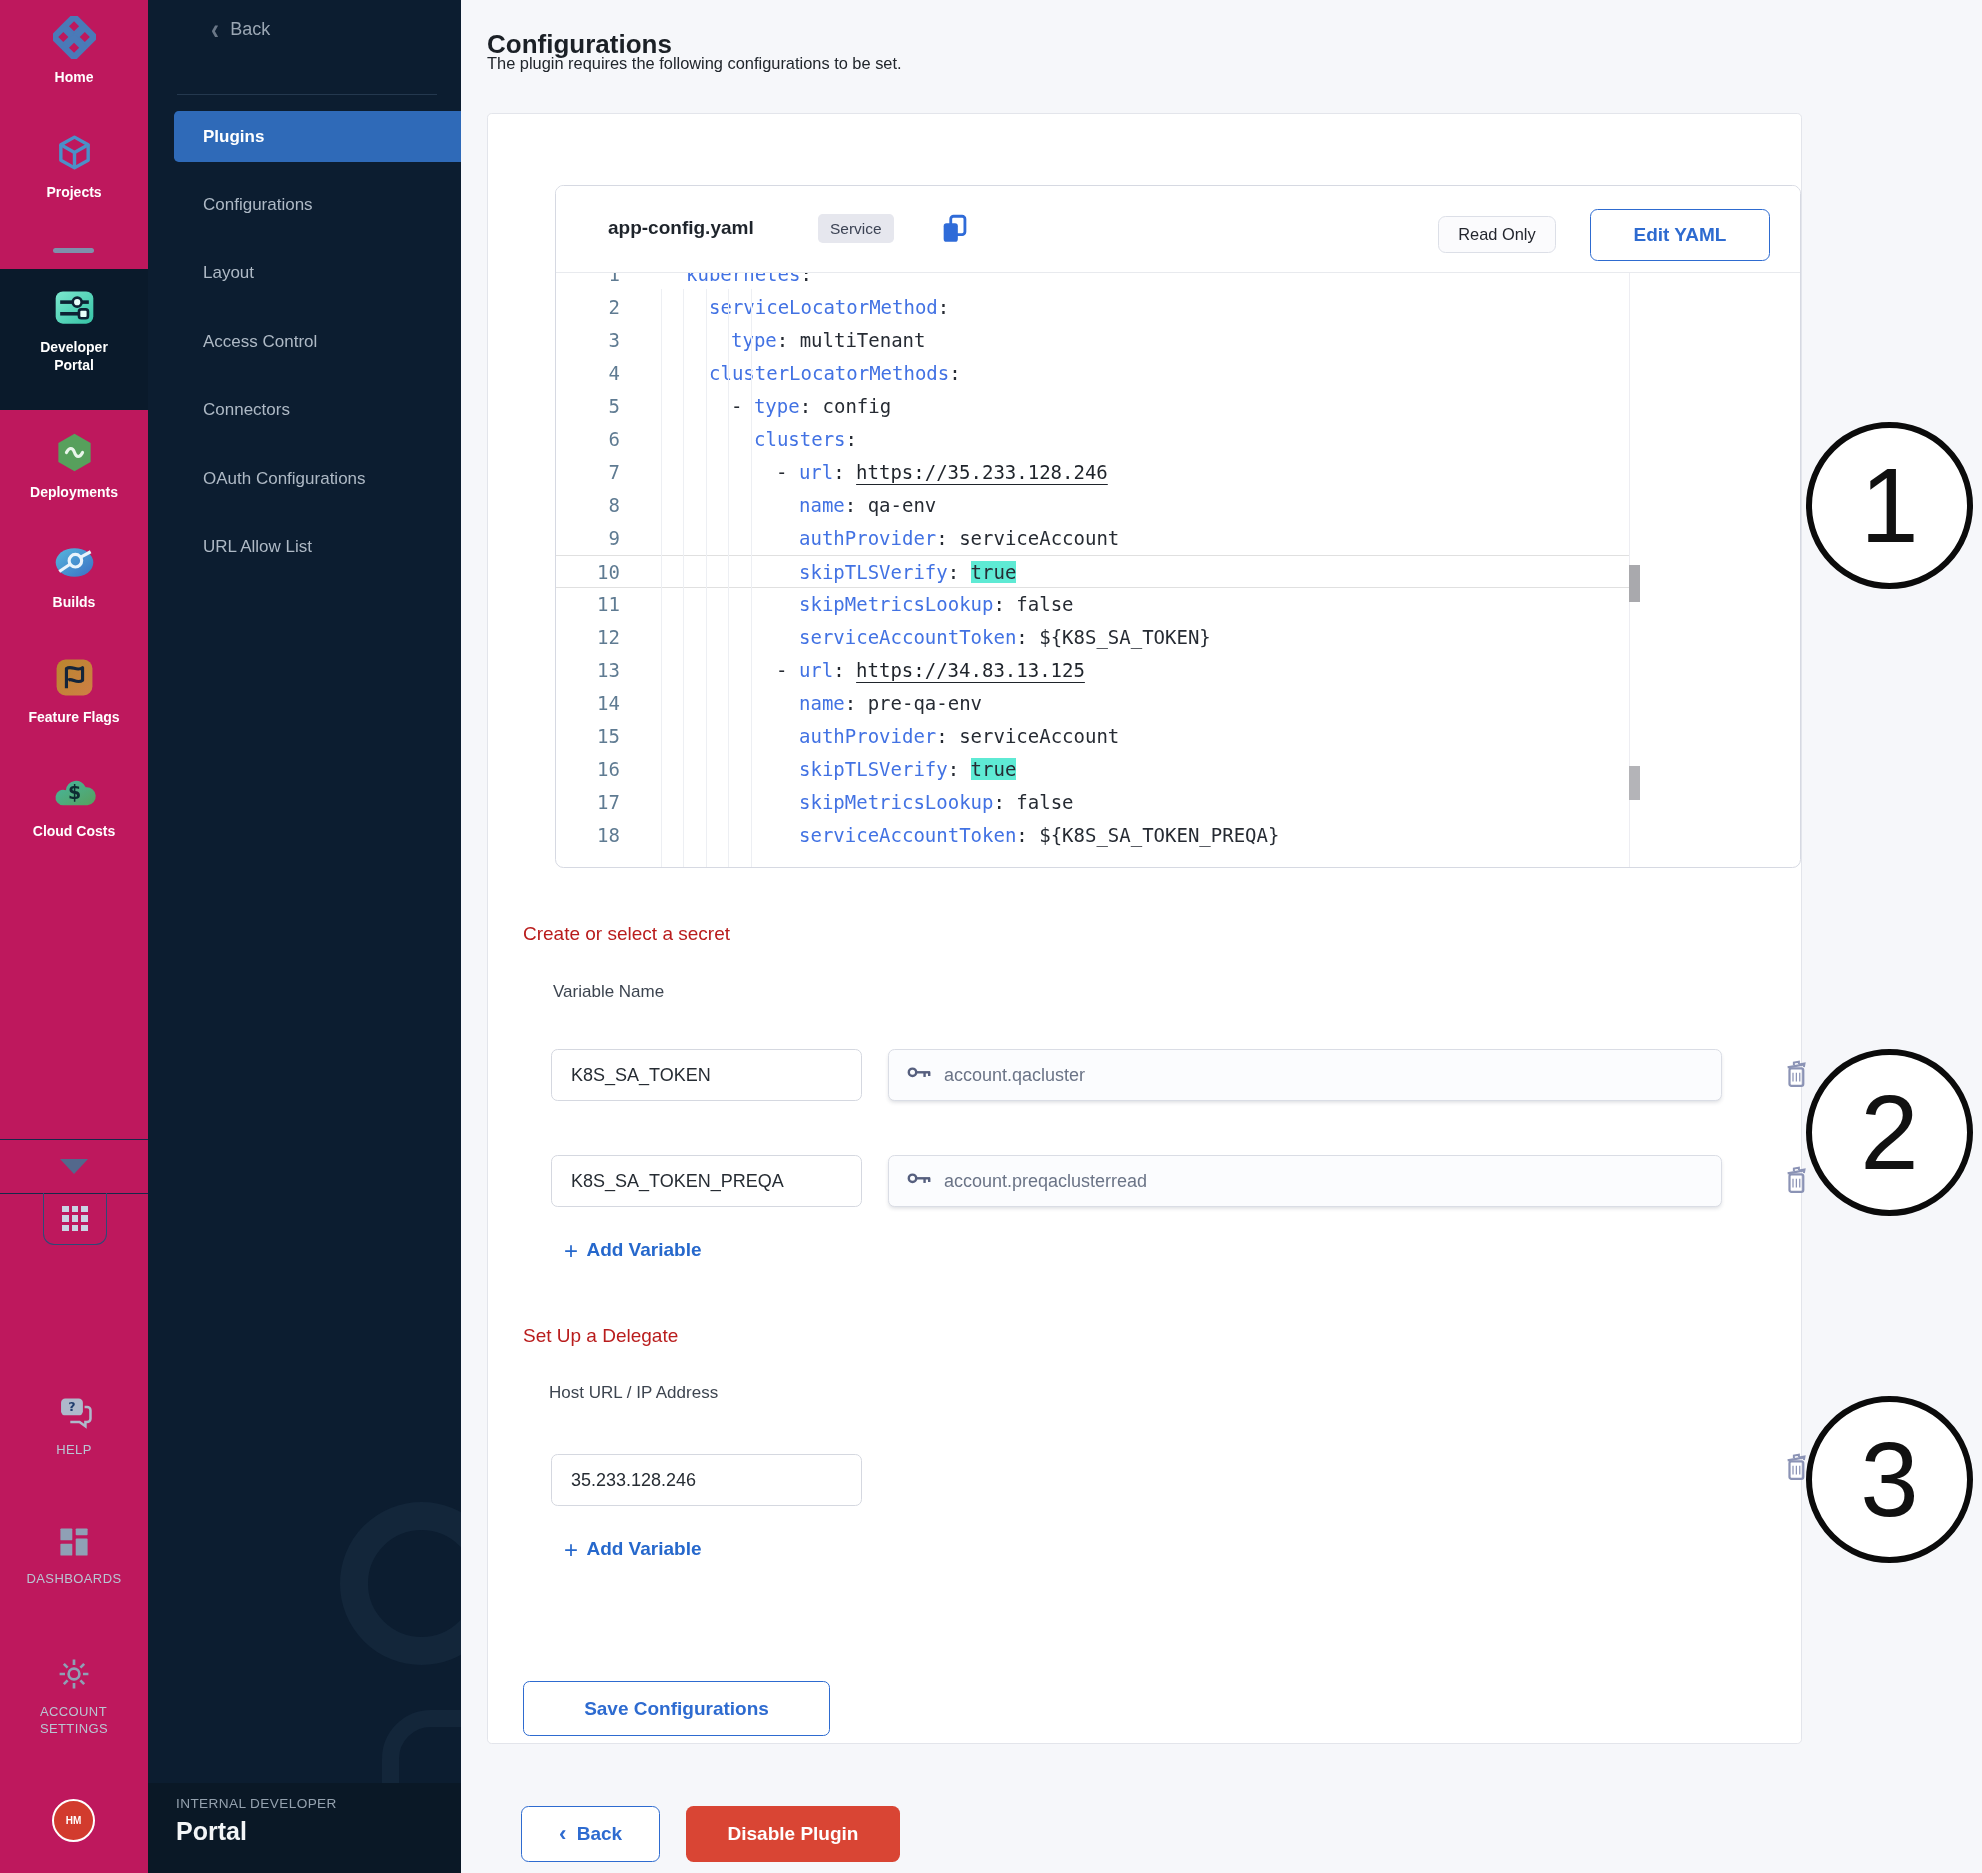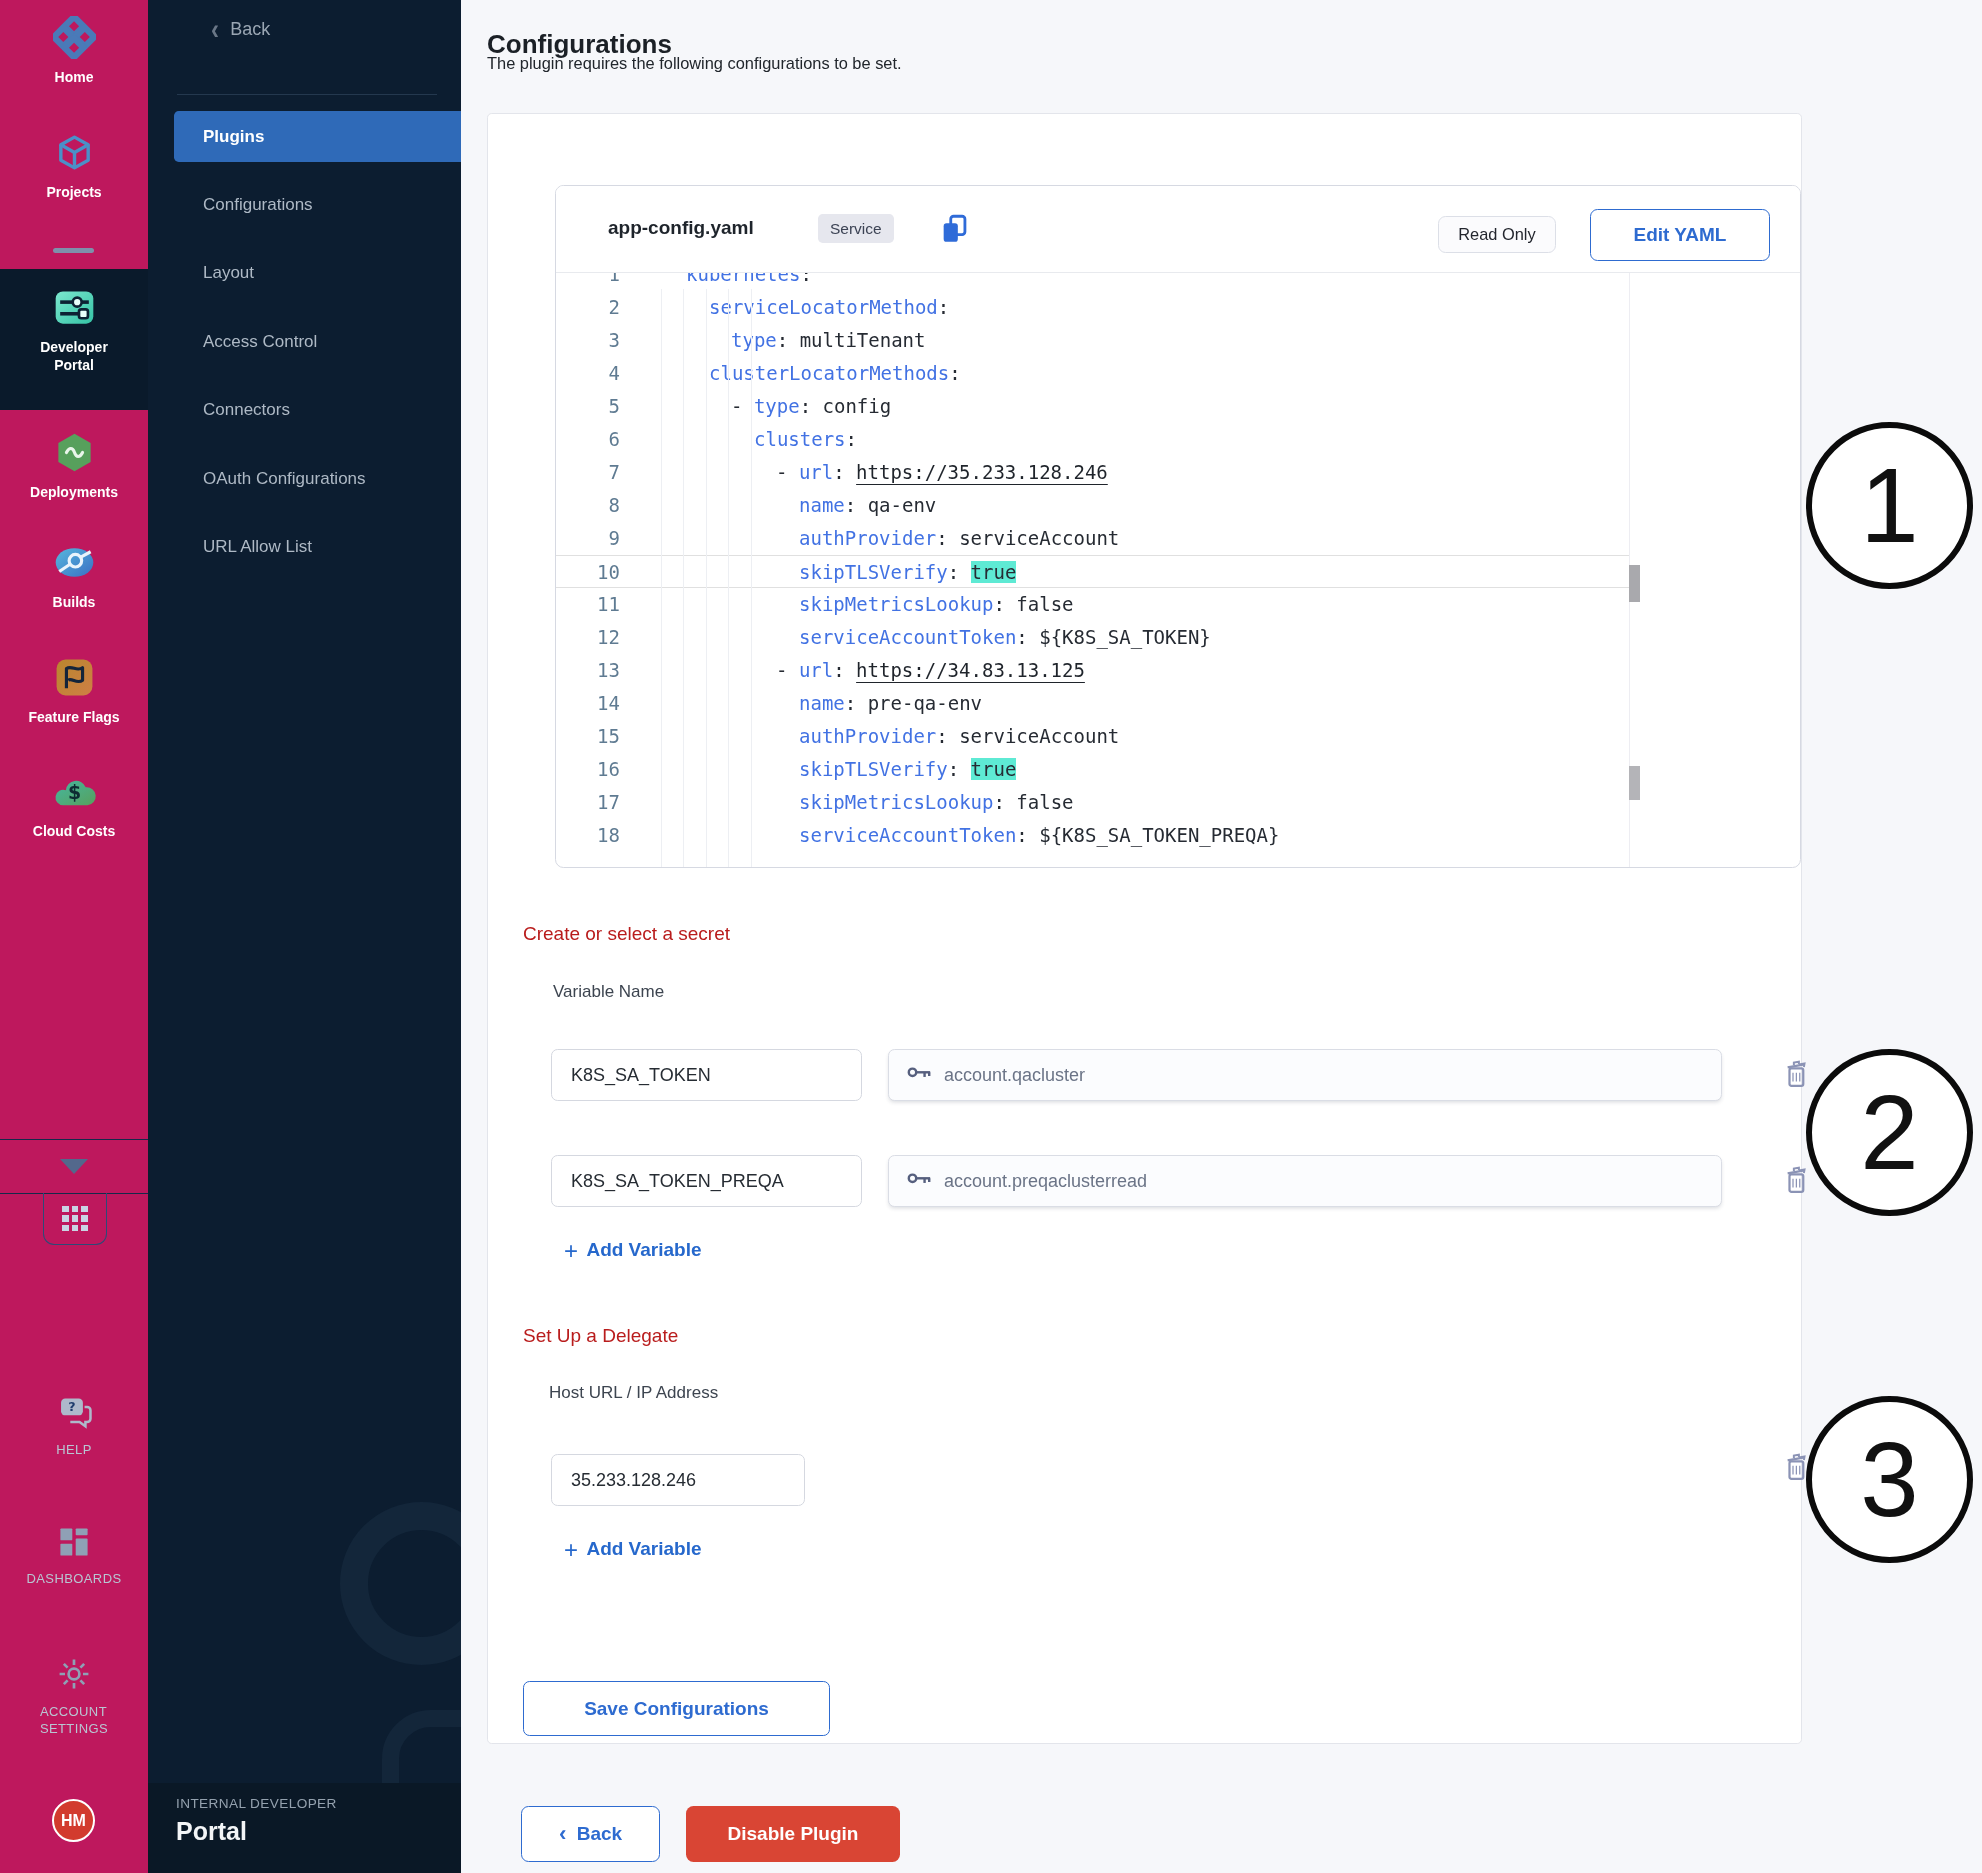--- a/index.html
+++ b/index.html
@@ -13,21 +13,21 @@
   .nav-item .lbl{color:#ffffff;font-size:14px;font-weight:700;text-align:center;white-space:pre-line;line-height:18px;}
   .module-band{position:absolute;left:0;top:269px;width:148px;height:141px;background:#0a1a2b;}
   .nav-dash{position:absolute;left:53px;top:248px;width:41px;height:4.7px;border-radius:2.8px;background:#7e90ab;}
   .nav-chev-zone{position:absolute;left:0;top:1139px;width:148px;height:53px;border-top:0.9px solid #16294a;border-bottom:0.9px solid #16294a;display:flex;align-items:center;justify-content:center;cursor:pointer;}
   .nav-chev{width:0;height:0;border-left:14px solid transparent;border-right:14px solid transparent;border-top:15px solid #53688c;}
   .launcher{position:absolute;left:43px;top:1193px;width:62px;height:51px;border:0.9px solid #2d4a77;border-top:none;border-radius:0 0 11.2px 11.2px;display:flex;align-items:center;justify-content:center;cursor:pointer;}
   .grid9{display:grid;grid-template-columns:repeat(3,6.6px);grid-template-rows:repeat(3,6.6px);gap:2.8px;}
   .grid9 span{background:#c9d4e4;width:6.6px;height:6.6px;}
   .util-item{position:absolute;left:0;width:148px;display:flex;flex-direction:column;align-items:center;gap:7.5px;cursor:pointer;}
   .util-item .lbl{color:#b9c5d2;font-size:13px;letter-spacing:0.4px;text-align:left;white-space:pre-line;line-height:17px;}
-  .avatar{position:absolute;left:52px;top:1799px;width:43px;height:43px;border-radius:50%;background:#d23b2e;border:2.8px solid #fff;box-sizing:border-box;display:flex;align-items:center;justify-content:center;color:#fff;font-size:16px;font-weight:700;cursor:pointer;}
+  .avatar{position:absolute;left:52px;top:1799px;width:43px;height:43px;border-radius:50%;background:#d23b2e;border:2.8px solid #fff;box-sizing:border-box;display:flex;align-items:center;justify-content:center;color:#fff;font-size:10px;font-weight:700;cursor:pointer;}
 
   
   .side-menu{position:absolute;left:148px;top:0;width:313px;height:1874px;background:#0c1d30;overflow:hidden;z-index:4;}
   .back-row{position:absolute;left:63px;top:17px;display:flex;align-items:center;gap:11.2px;cursor:pointer;}
   .back-chev{color:#6a7787;font-size:24px;line-height:24px;font-weight:700;transform:scaleY(1.2);}
   .back-txt{color:#9aa6b3;font-size:18px;}
   .menu-divider{position:absolute;left:29px;top:94px;width:260px;height:0.9px;background:#24384e;}
   .menu-item{position:absolute;left:26px;width:287px;height:51px;display:flex;align-items:center;padding-left:29px;box-sizing:border-box;color:#aeb9c5;font-size:17px;cursor:pointer;border-radius:4.7px 0 0 4.7px;}
   .menu-item.sel{background:#2f6ab8;color:#ffffff;font-weight:700;}
   .deco-ring{position:absolute;left:192px;top:1502px;width:163px;height:163px;border-radius:50%;border:28px solid #13263a;box-sizing:border-box;}
@@ -422,21 +422,21 @@
           </g>
         </svg></div>
     </div>
   <div class="add-var" style="left:564px;top:1239px;">
     <span class="plus">+</span>
     <span>Add Variable</span>
   </div>
 
   <div class="sec-head" style="left:523px;top:1325px;">Set Up a Delegate</div>
   <div class="sec-label" style="left:549px;top:1383px;">Host URL / IP Address</div>
-  <div class="txt-input" style="left:551px;top:1454px;width:254px;">
+  <div class="txt-input" style="left:551px;top:1454px;width:311px;">
     <span>35.233.128.246</span>
   </div>
   <div class="trash" style="left:1782px;top:1450px;"><svg width="30" height="34" viewBox="0 0 24 27">
         <g fill="none" stroke="#8b93b5" stroke-width="1.8">
           <rect x="6" y="9" width="11" height="14" rx="1.5"></rect>
           <path d="M8.8 12.5v7M11.5 12.5v7M14.2 12.5v7" stroke-width="1"></path>
           <path d="M4.5 8.2 18 5.8"></path>
           <path d="M13.5 5.9l4.5-.8-.5 2.8" stroke-width="1.6"></path>
           <path d="M9.5 6.2V4.4l4-.7v1.8" stroke-width="1.6"></path>
         </g>

